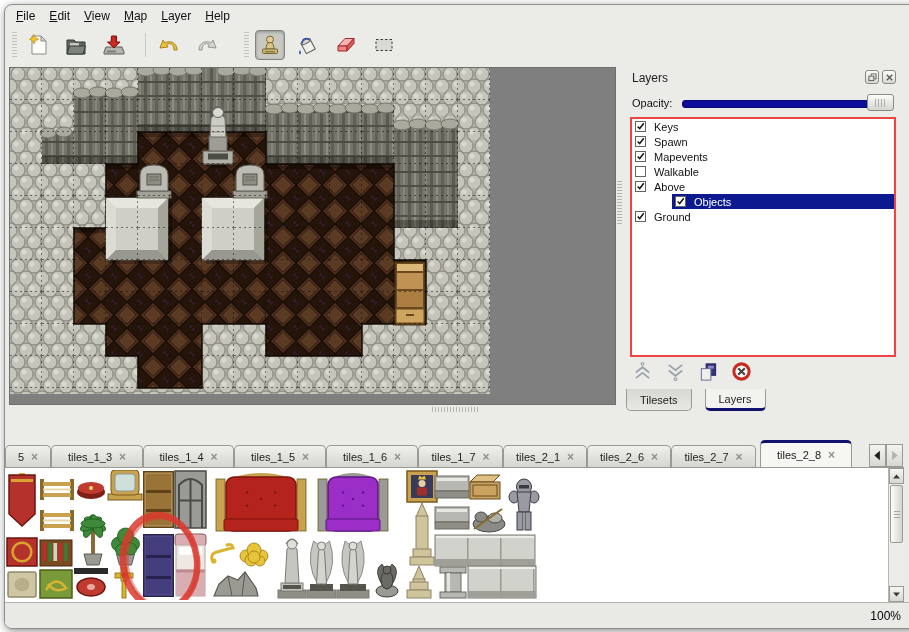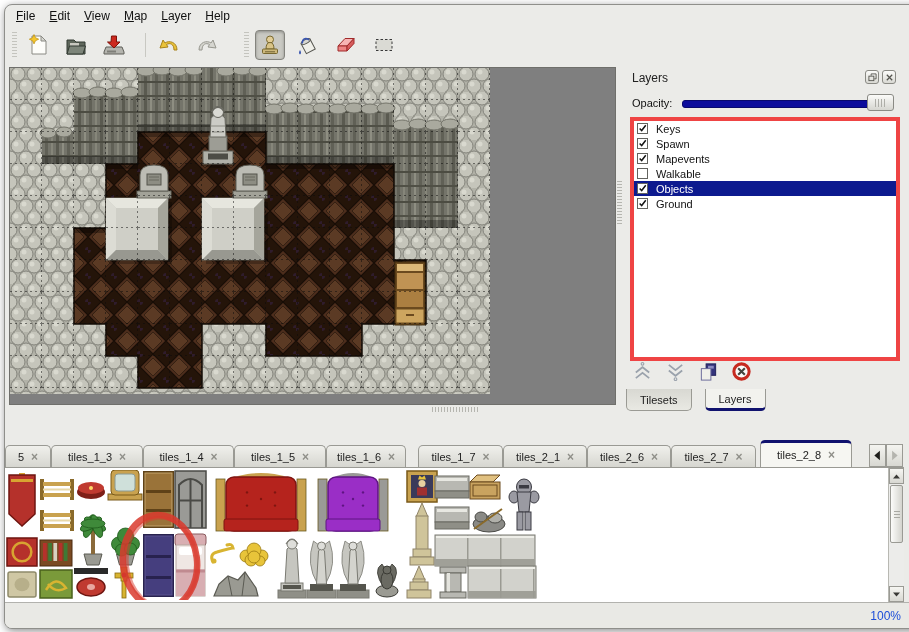--- a/index.html
+++ b/index.html
@@ -32,23 +32,23 @@
   .wbtn svg{width:9px;height:9px;}
 
   
   .rdock{position:absolute;left:617px;top:62px;width:280px;height:348px;}
   .oprow{position:absolute;left:0;top:26px;width:100%;height:20px;}
   .oplabel{position:absolute;left:10px;top:4px;font-size:11px;color:#111;}
   .slider{position:absolute;left:60px;right:8px;top:0;height:20px;}
   .groove{position:absolute;left:0;right:3px;top:7px;height:6px;background:#0c0c9c;border:1px solid #08086e;border-radius:3px;}
   .shandle{position:absolute;right:0;top:1px;width:27px;height:17px;box-sizing:border-box;border:1px solid #8a8a84;border-radius:3px;background:linear-gradient(#fbfbf9,#d6d6d0);}
   .shandle::after{content:"";position:absolute;left:7px;top:4px;width:12px;height:8px;background:repeating-linear-gradient(to right,#aeaea8 0 1px,transparent 1px 3px);}
-  .llist{position:absolute;left:8px;top:50px;width:262px;height:236px;background:#fff;border:4px solid #ef4444;overflow:hidden;}
+  .llist{position:absolute;left:8px;top:50px;width:262px;height:236px;background:#fff;border:2px solid #ef4444;overflow:hidden;}
   .lrow{height:15px;display:flex;align-items:center;padding-left:3px;}
-  .lrow.selected{background:#0d1a8f;}
+  .lrow.selected{background:#0d1a8f;margin-left:40px;}
   .lrow.selected .llabel{color:#fff;}
   .cb{width:11px;height:11px;box-sizing:border-box;background:#fff;border:1px solid #63635f;margin-right:8px;display:flex;align-items:center;justify-content:center;flex:none;}
   .cb svg{width:9px;height:9px;overflow:visible;}
   .llabel{font-size:11px;color:#111;white-space:nowrap;}
   .lbtns{position:absolute;left:8px;top:292px;display:flex;gap:9px;}
   .lbtn{width:24px;height:24px;background:transparent;border:none;display:flex;align-items:center;justify-content:center;padding:0;}
   .lbtn svg{width:21px;height:21px;}
   .stabs{position:absolute;left:4px;top:322px;height:26px;display:flex;gap:13px;}
   .stab{height:22px;padding:0 13px;font-size:11px;display:flex;align-items:center;box-sizing:border-box;border:1px solid #9a9a94;border-top:none;border-radius:0 0 5px 5px;background:linear-gradient(#d8d8d2,#e9e9e3);color:#222;}
   .stab.active{background:#f2f2ee;border-bottom:3px solid #10126e;}
@@ -65,21 +65,21 @@
   .tcontent{position:absolute;left:0;top:48px;width:899px;height:135px;background:#fff;border-top:1px solid #9a9a94;box-sizing:border-box;overflow:hidden;}
   #tiles-svg{position:absolute;left:1px;top:2px;}
   .vsb{position:absolute;right:0;top:0;width:16px;height:134px;background:#ececea;border-left:1px solid #b8b8b2;box-sizing:border-box;}
   .vsb-btn{position:absolute;left:0;width:15px;height:16px;box-sizing:border-box;border:1px solid #9a9a94;background:linear-gradient(#f6f6f2,#d8d8d2);display:flex;align-items:center;justify-content:center;padding:0;}
   .vsb-btn svg{width:9px;height:9px;}
   .vsb-thumb{position:absolute;left:1px;top:17px;width:13px;height:58px;box-sizing:border-box;border:1px solid #9a9a94;border-radius:2px;background:linear-gradient(to right,#fcfcfa,#d4d4ce);}
   .vsb-thumb::after{content:"";position:absolute;left:3px;top:25px;width:6px;height:8px;background:repeating-linear-gradient(to bottom,#a8a8a2 0 1px,transparent 1px 3px);}
 
   
   .statusbar{position:absolute;left:0;top:597px;width:100%;height:26px;background:#e9e9e5;border-top:1px solid #b2b2ae;}
-  .zoom-label{position:absolute;right:35px;top:6px;font-size:12px;color:#1d4ed8;}
+  .zoom-label{position:absolute;right:35px;top:6px;font-size:12px;color:#000000;}
   .grip{position:absolute;right:3px;bottom:3px;width:17px;height:17px;background:repeating-linear-gradient(135deg,transparent 0 3px,#c2c2bc 3px 4.5px);}
 </style>
 </head>
 <body>
 
 <div class="stage">
 <div class="window">
 
   <div class="menubar" id="menubar">
         <span class="menu-item"><u>F</u>ile</span>
@@ -356,20 +356,28 @@
               <svg viewBox="0 0 11 11">
                 <path d="M2,5.5 L4.5,8 L9.5,1.5" fill="none" stroke="#151515" stroke-width="1.8"></path>
               </svg>
             </span>
    <span class="llabel">Mapevents</span>
   </div>
           <div class="lrow">
    <span class="cb"></span>
    <span class="llabel">Walkable</span>
   </div>
+          <div class="lrow">
+   <span class="cb">
+              <svg viewBox="0 0 11 11">
+                <path d="M2,5.5 L4.5,8 L9.5,1.5" fill="none" stroke="#151515" stroke-width="1.8"></path>
+              </svg>
+            </span>
+   <span class="llabel">Above</span>
+  </div>
           <div class="lrow selected">
    <span class="cb">
               <svg viewBox="0 0 11 11">
                 <path d="M2,5.5 L4.5,8 L9.5,1.5" fill="none" stroke="#151515" stroke-width="1.8"></path>
               </svg>
             </span>
    <span class="llabel">Objects</span>
   </div>
           <div class="lrow">
    <span class="cb">
@@ -424,21 +432,21 @@
         <span class="tclose">×</span>
           </div>
           <div class="ttab" style="left:138px;width:91px">
         <span>tiles_1_4</span>
         <span class="tclose">×</span>
           </div>
           <div class="ttab" style="left:229px;width:92px">
         <span>tiles_1_5</span>
         <span class="tclose">×</span>
           </div>
-          <div class="ttab" style="left:321px;width:80px">
+          <div class="ttab" style="left:321px;width:92px">
         <span>tiles_1_6</span>
         <span class="tclose">×</span>
           </div>
           <div class="ttab" style="left:413px;width:85px">
         <span>tiles_1_7</span>
         <span class="tclose">×</span>
           </div>
           <div class="ttab" style="left:498px;width:84px">
         <span>tiles_2_1</span>
         <span class="tclose">×</span>

